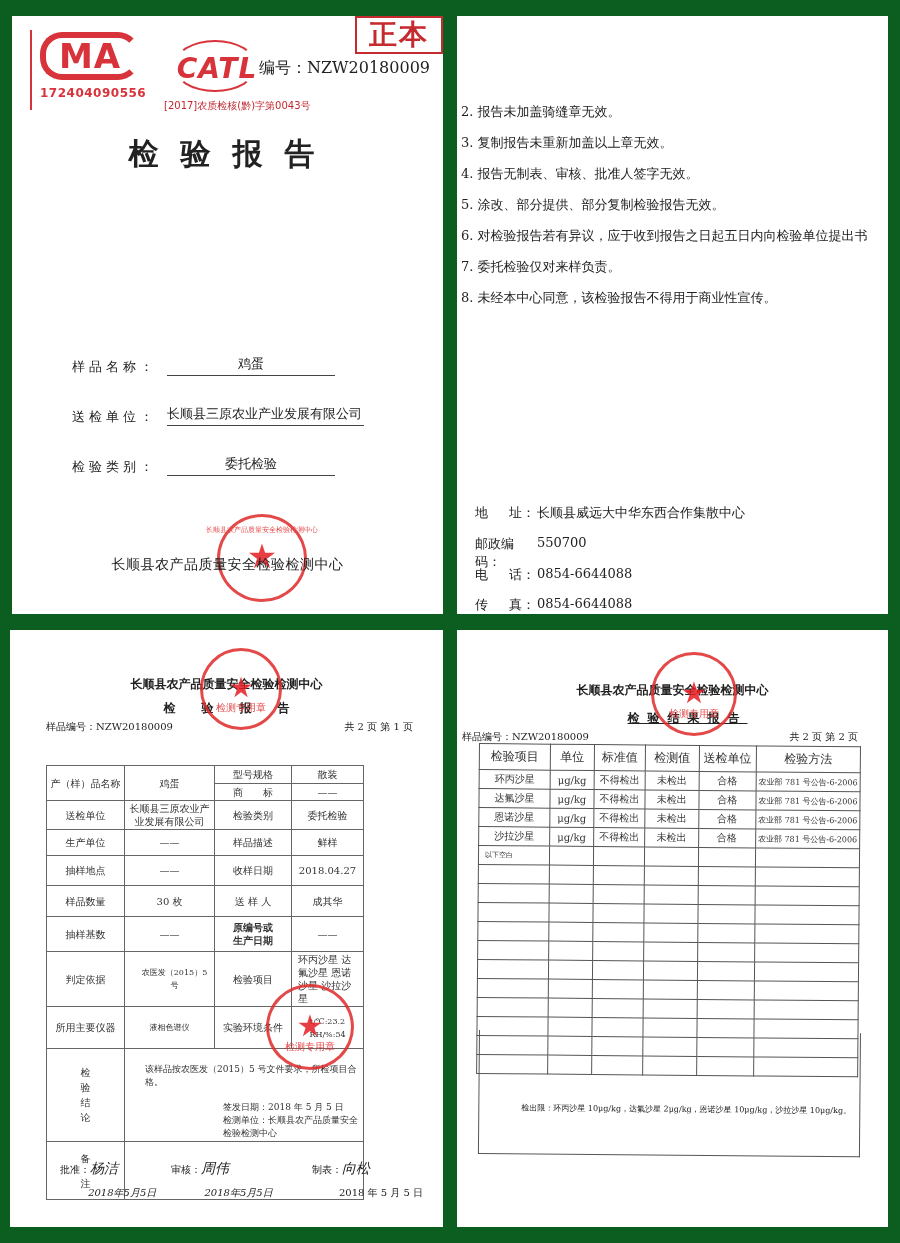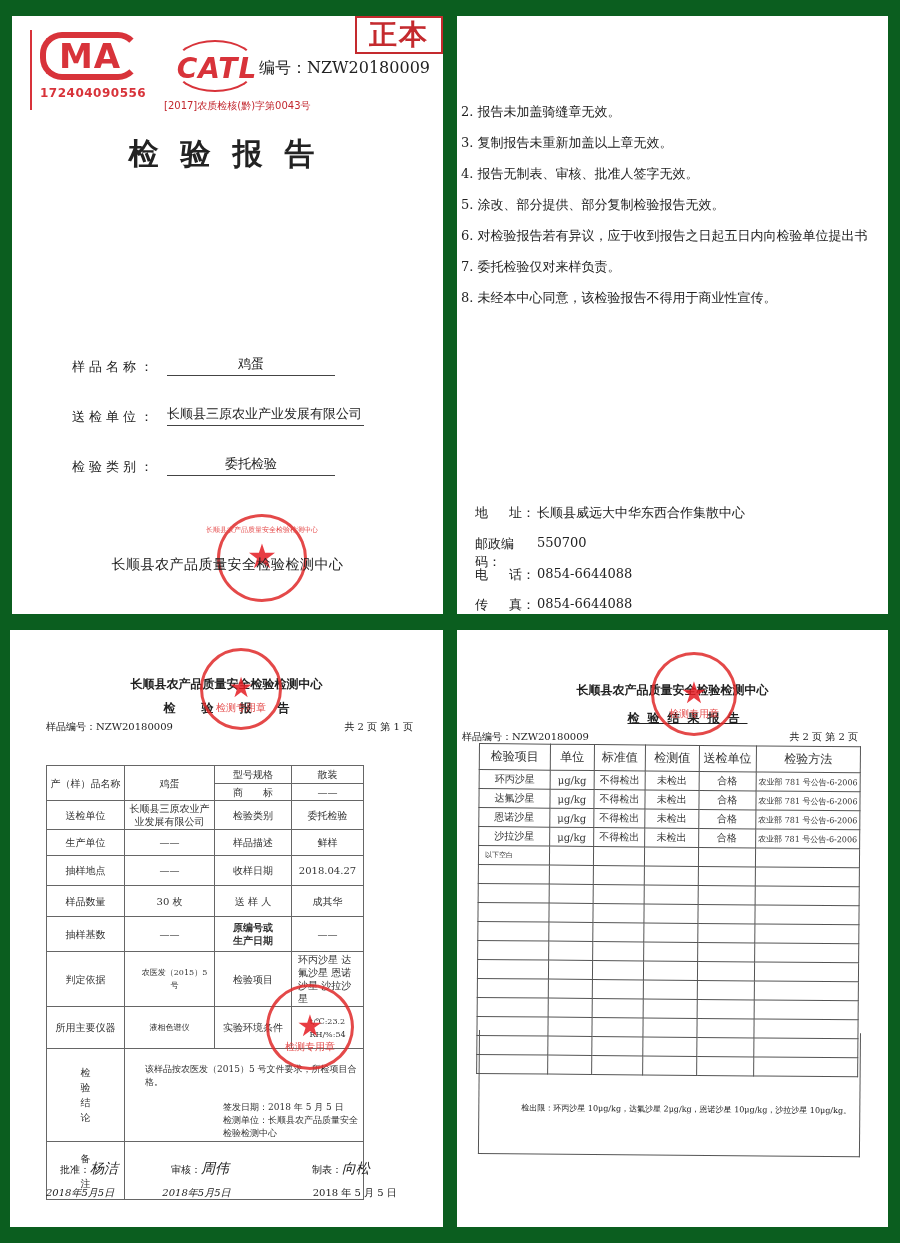--- a/index.html
+++ b/index.html
@@ -244,21 +244,21 @@
   <div class="seal" style="left:256px; top:354px; width:88px; height:86px;">
     <span class="star" style="font-size:30px;">★</span>
     <span class="inner" style="font-size:10px;">检测专用章</span>
   </div>
 
   <div class="signrow" style="top:530px;">
     <span><span>批准：</span><span class="sig">杨洁</span></span>
     <span><span>审核：</span><span class="sig">周伟</span></span>
     <span style="padding-left:30px;"><span>制表：</span><span class="sig">向松</span></span>
   </div>
-  <div class="signrow" style="top:556px; left:36px;">
+  <div class="signrow" style="top:556px; left:36px;text-align:right;">
     <span class="sig" style="font-size:10px;">2018年5月5日</span>
     <span class="sig" style="font-size:10px; padding-left:6px;">2018年5月5日</span>
     <span style="padding-left:40px;">2018 年 5 月 5 日</span>
   </div>
 </div>
 
 <div id="p4" class="panel">
   <div class="res-org">长顺县农产品质量安全检验检测中心</div>
   <div class="res-title">检验结果报告</div>
   <div class="res-meta">

